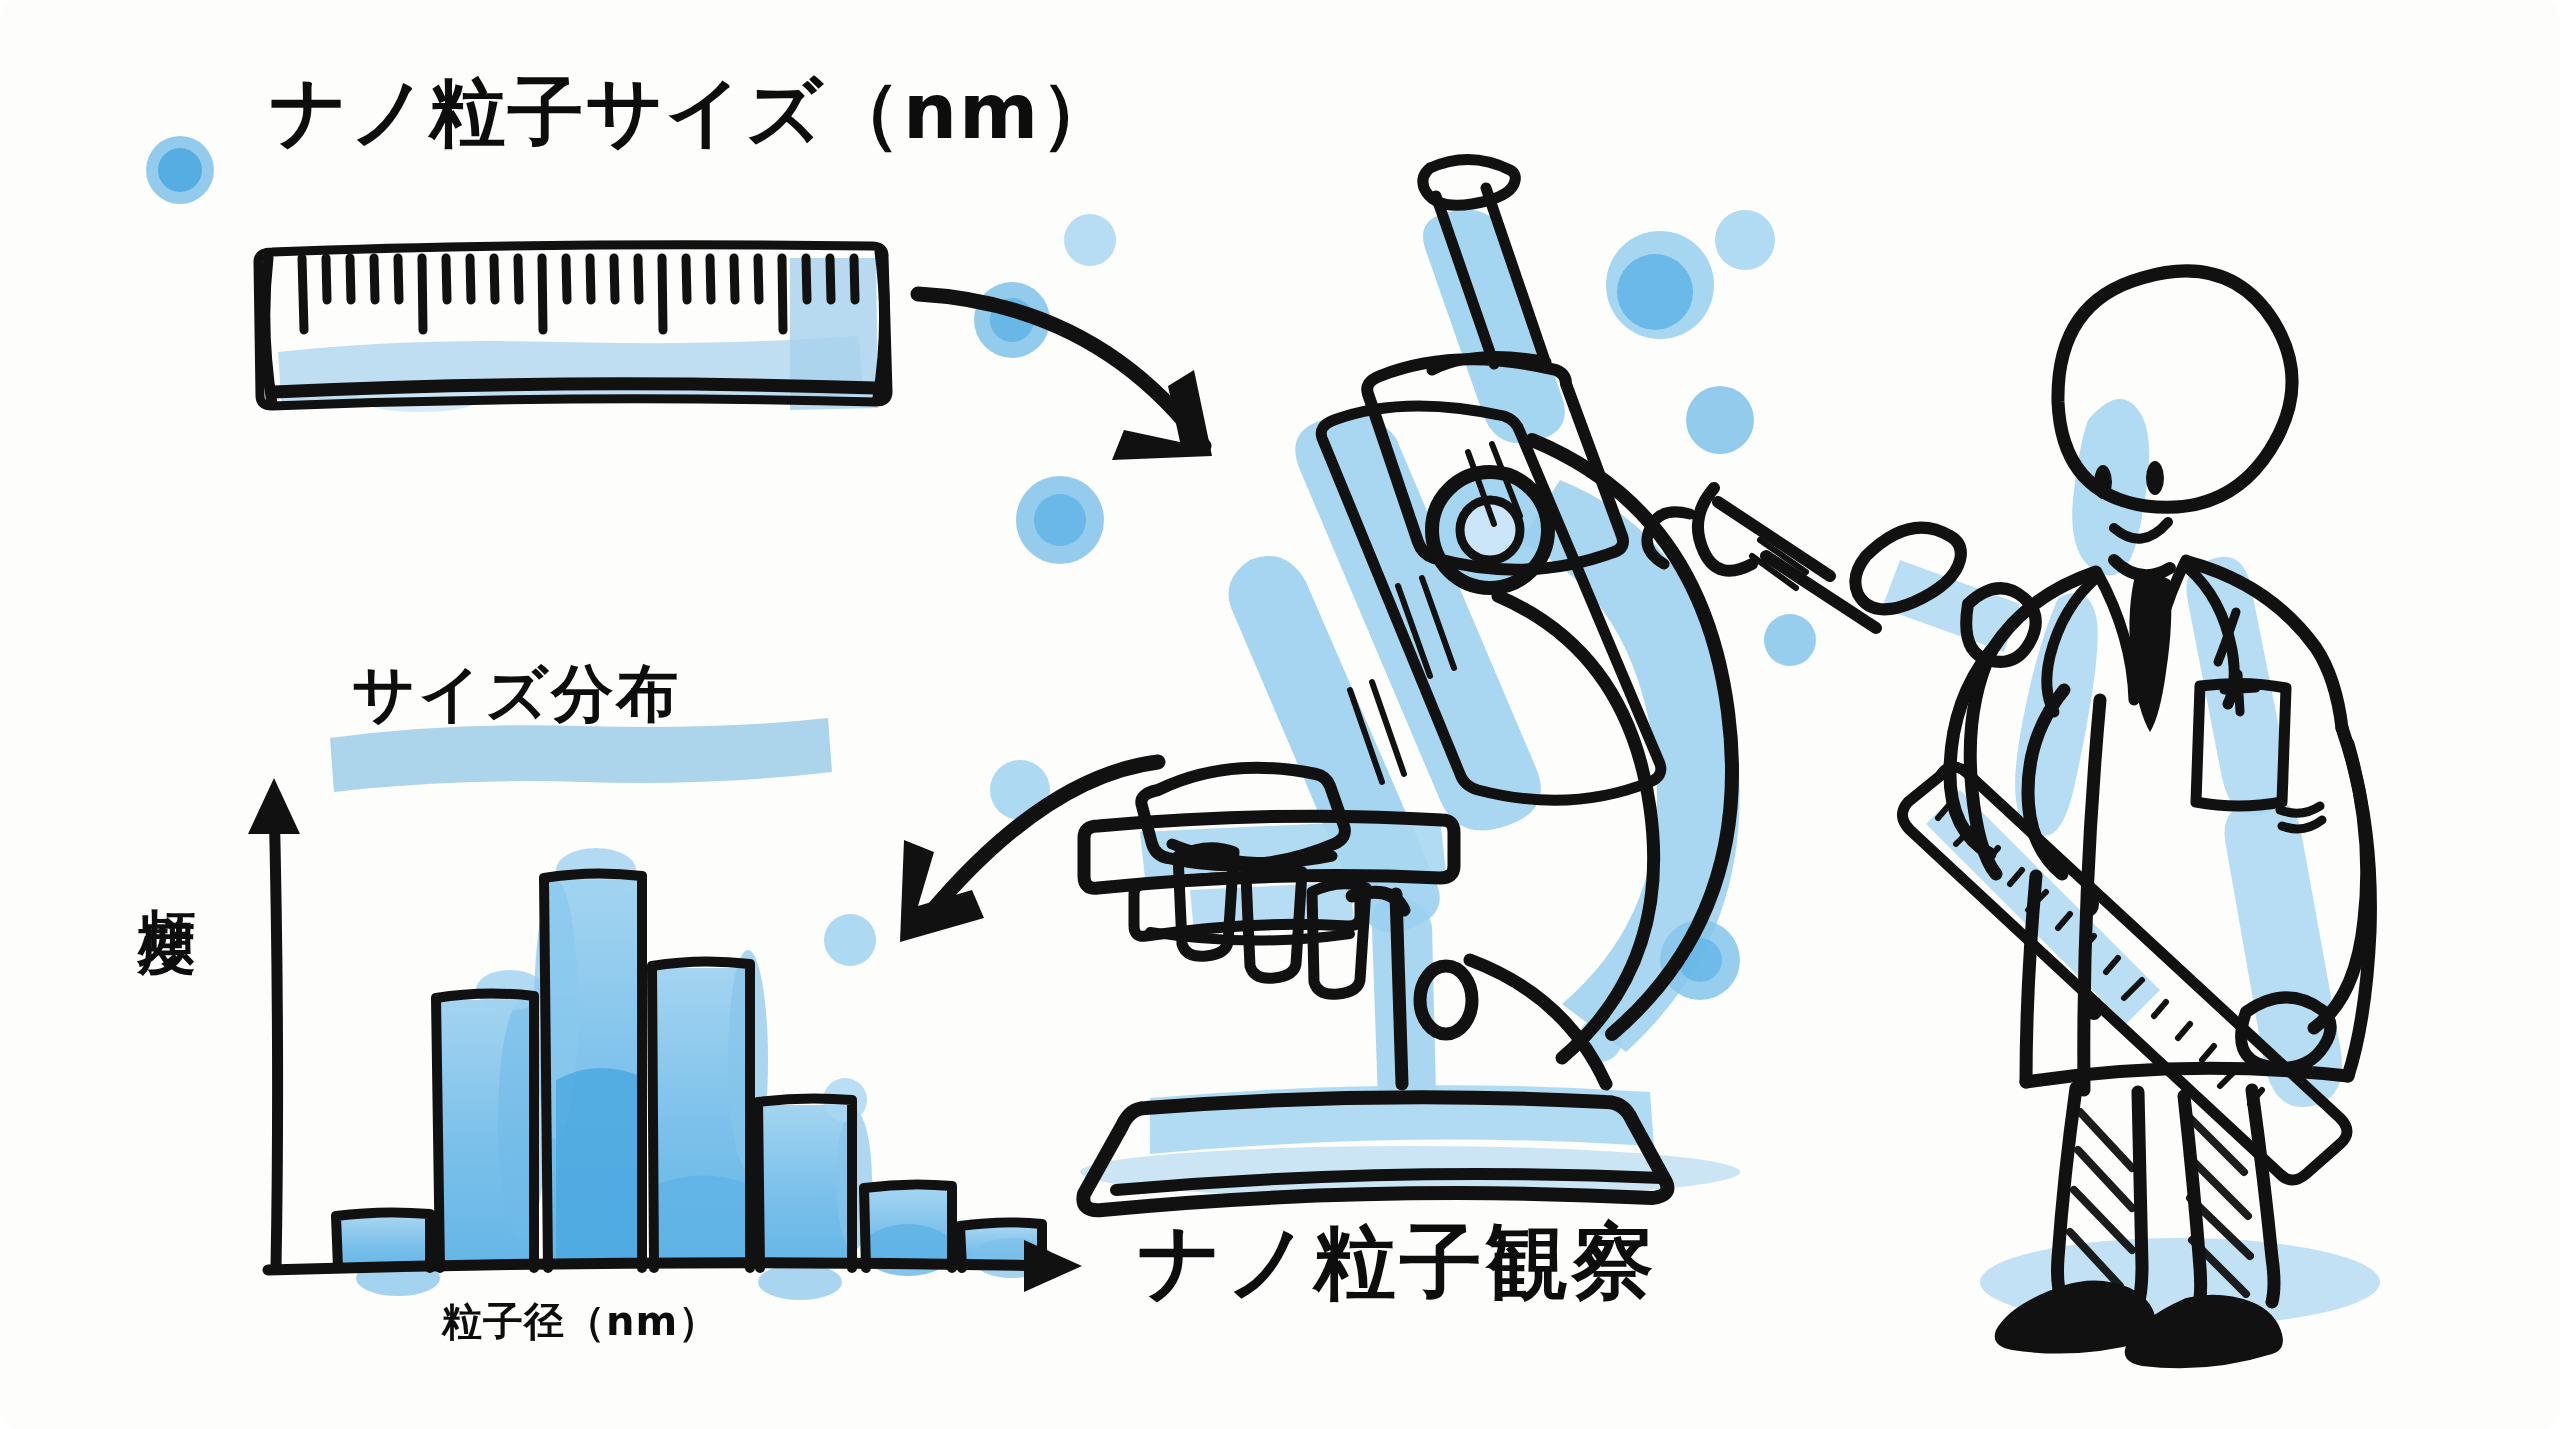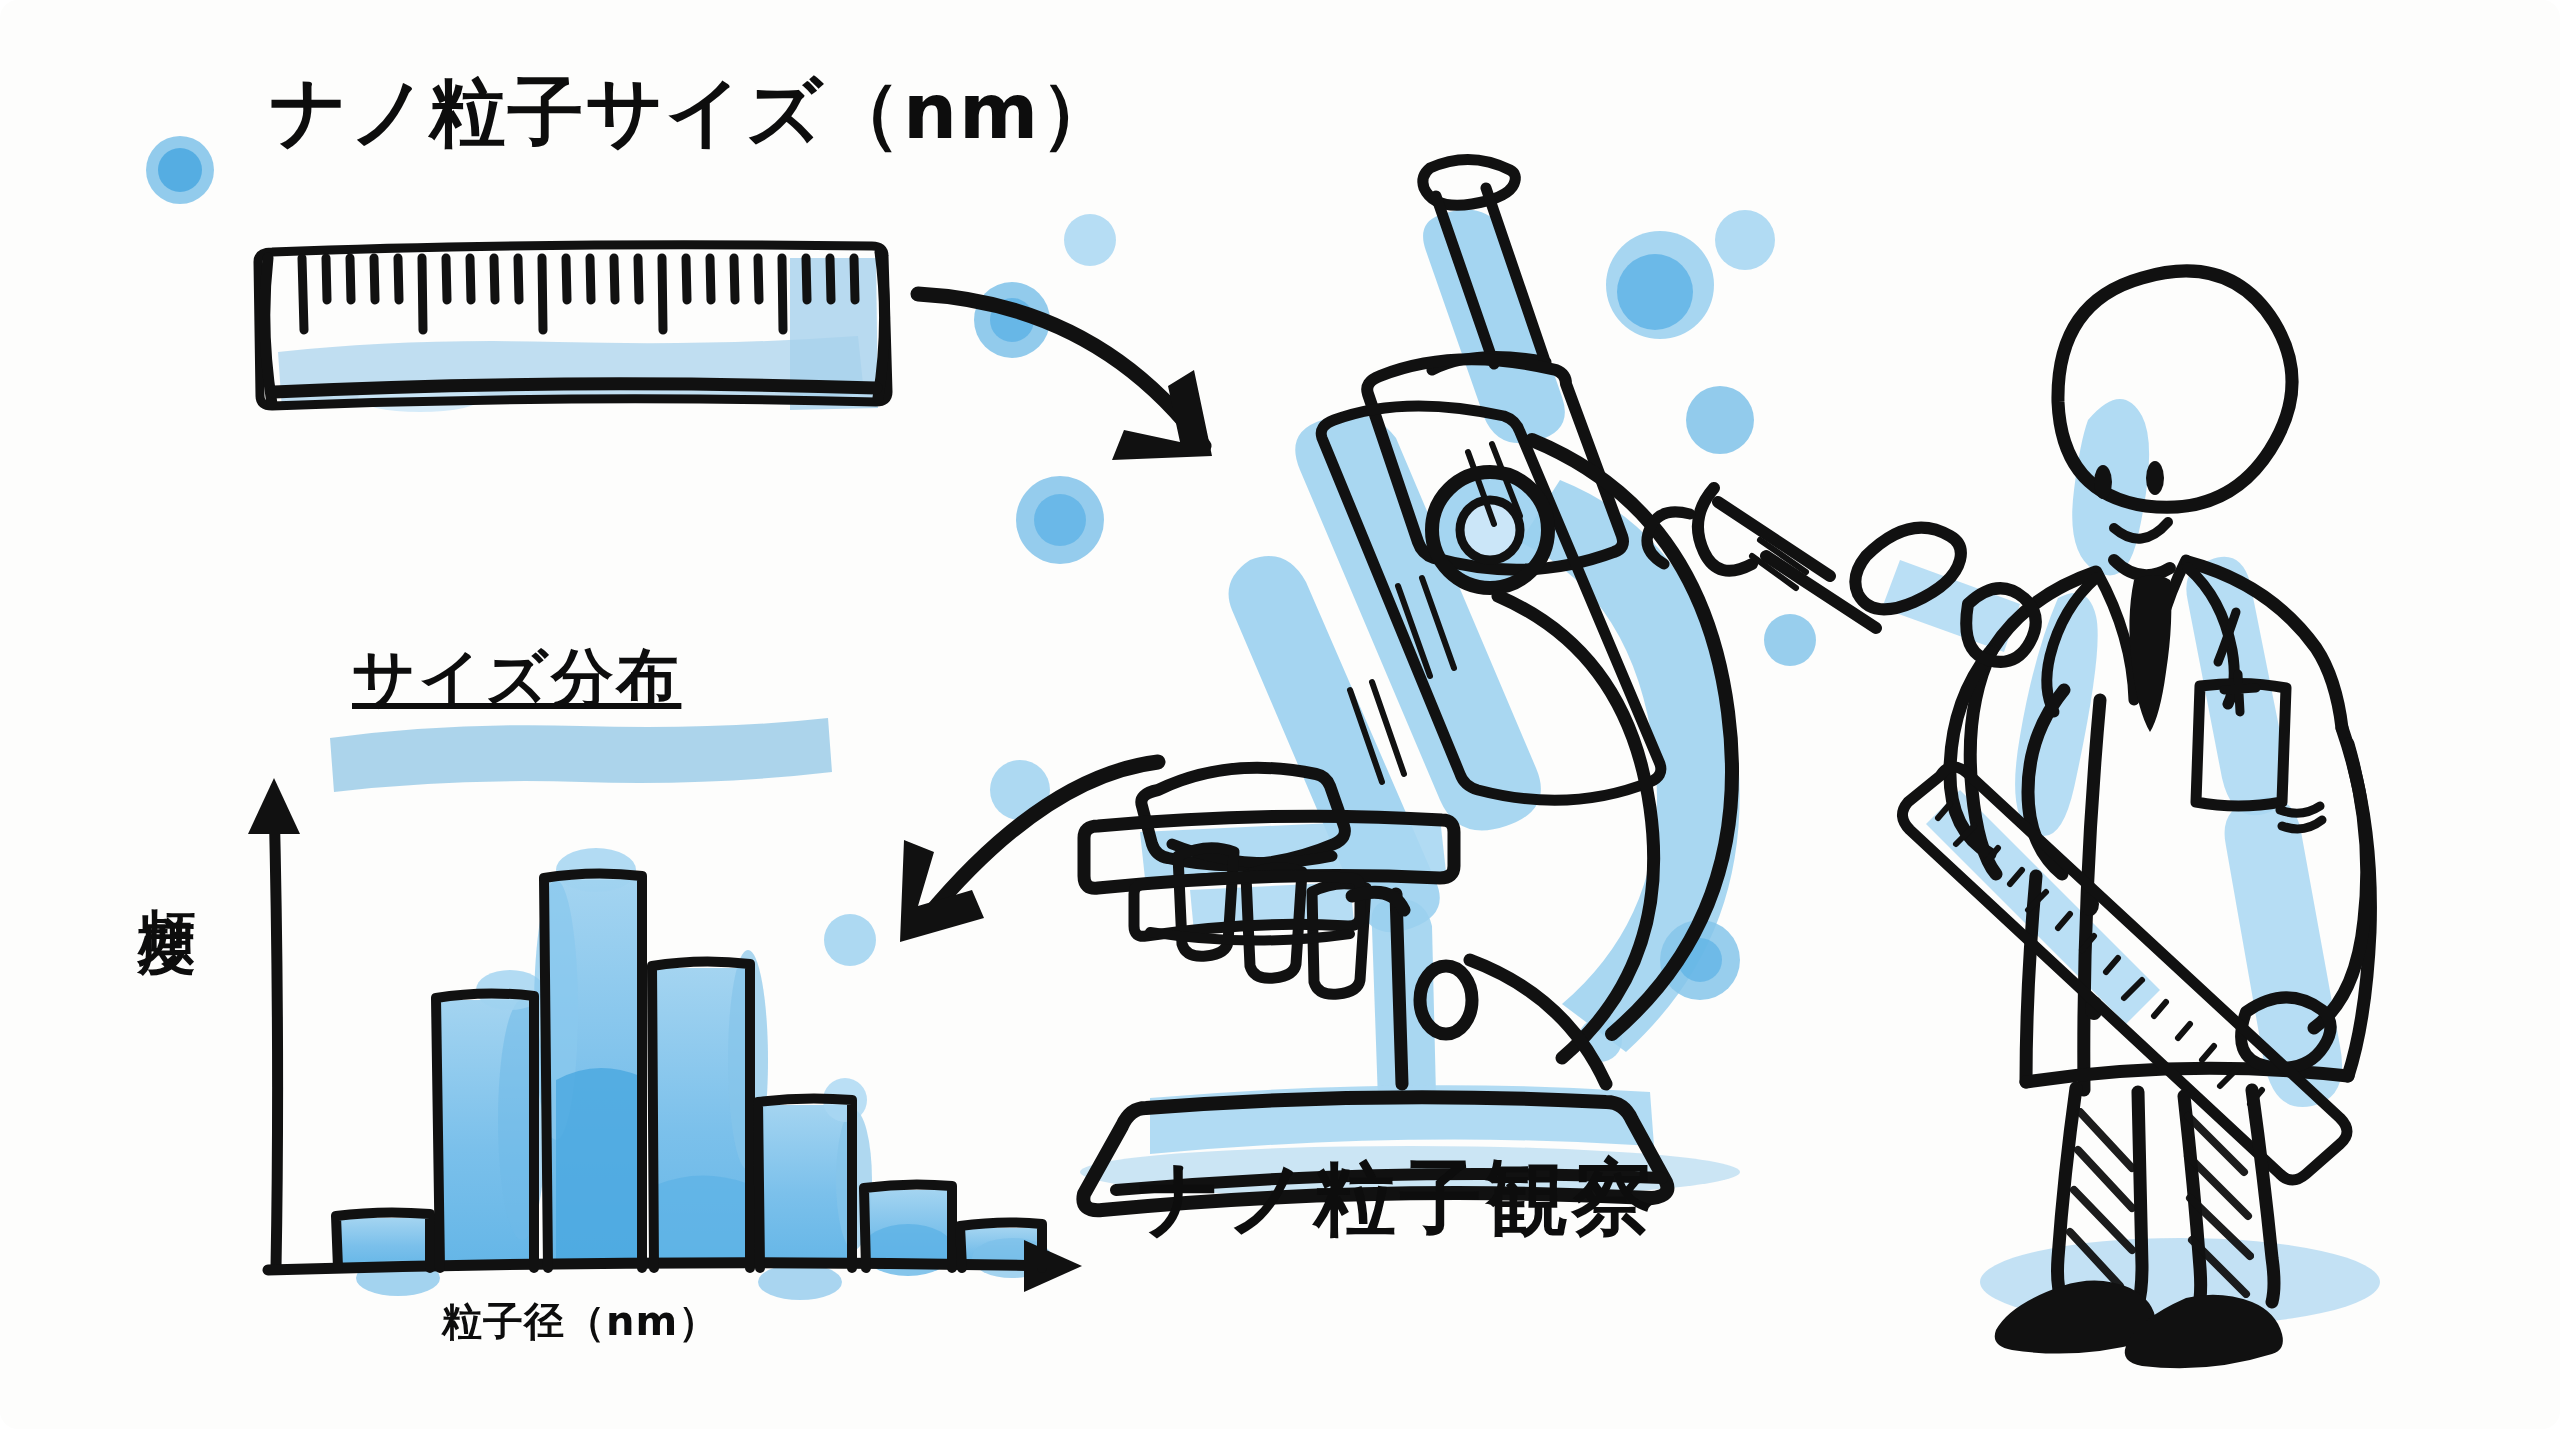--- a/index.html
+++ b/index.html
@@ -390,21 +390,21 @@
 
       <g>
         <path class="ink-fill" d="M2062 1286 q -52 18 -66 44 q -6 16 16 20 q 66 10 132 -8 q 14 -4 12 -20 q -2 -22 -26 -34 q -32 -14 -68 -2 z"></path>
         <path class="ink-fill" d="M2186 1298 q -50 22 -60 48 q -6 16 16 20 q 66 8 130 -12 q 14 -4 10 -20 q -6 -22 -30 -32 q -32 -12 -66 -4 z"></path>
       </g>
     </g>
   </svg>
 
   <div class="txt" id="title-text" style="left:270px; top:62px;">ナノ粒子サイズ（nm）</div>
 
-  <div class="txt" id="dist-title-text" style="left:352px; top:636px;text-decoration:underline;">サイズ分布</div>
+  <div class="txt" id="dist-title-text" style="left:352px; top:652px;">サイズ分布</div>
 
   <div class="vert-label" id="yaxis-text" style="left:138px; top:862px;">頻度</div>
 
   <div class="txt" id="xaxis-text" style="left:442px; top:1294px;">粒子径（nm）</div>
 
-  <div class="txt" id="caption-text" style="left:1138px; top:1144px;text-align:right;">ナノ粒子観察</div>
+  <div class="txt" id="caption-text" style="left:1138px; top:1208px;text-align:right;">ナノ粒子観察</div>
 
 </div>
 
 </body></html>

